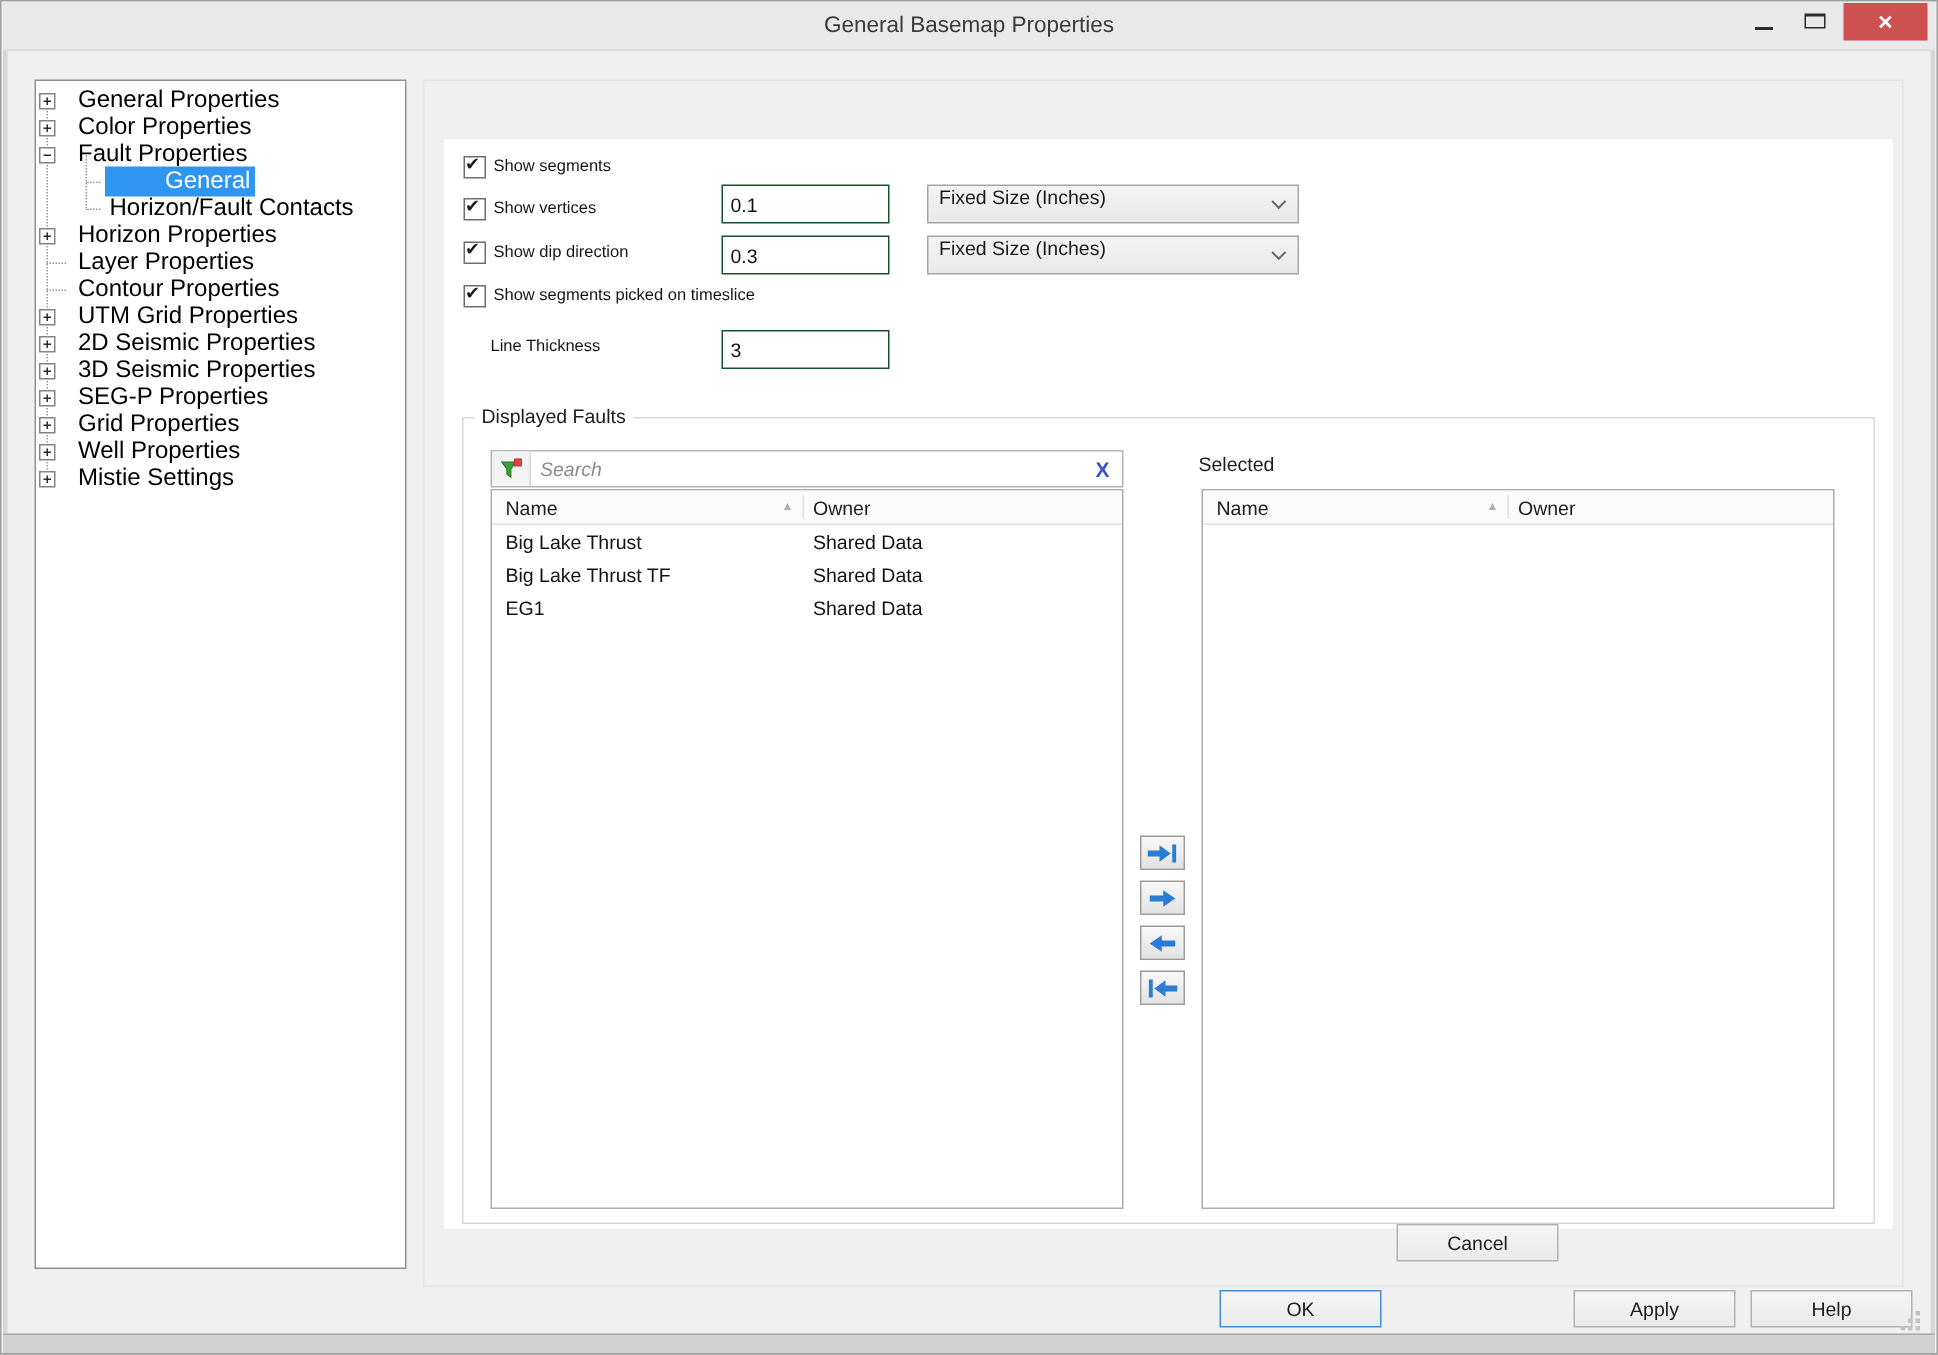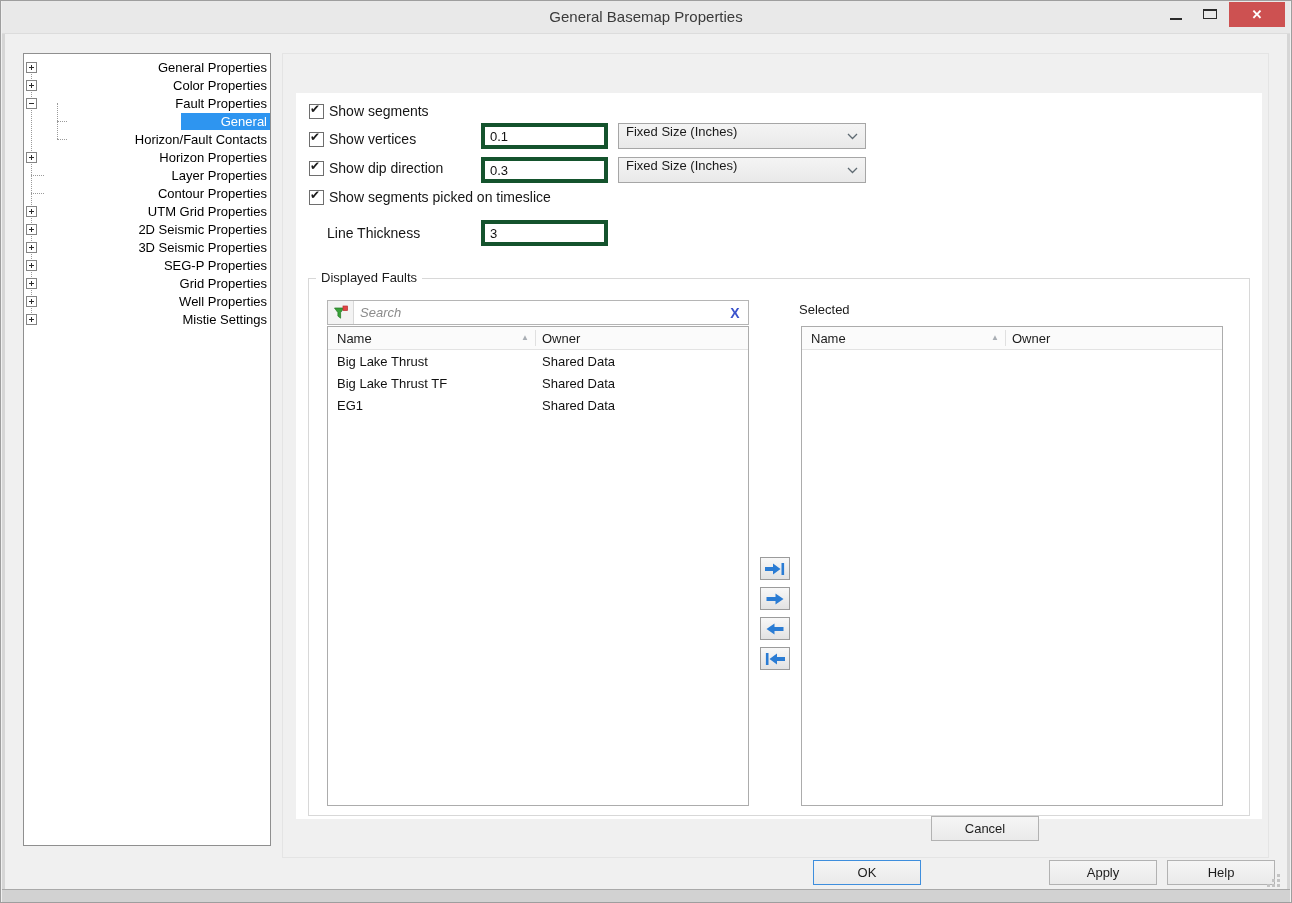--- a/index.html
+++ b/index.html
@@ -19,41 +19,41 @@
   .min-glyph{width:12px;height:2px;background:#2b2b2b;margin-top:10px;}
   .btn-max{left:1192px;width:32px;}
   .max-glyph{width:14px;height:10px;border:1px solid #2b2b2b;border-top:2px solid #2b2b2b;box-sizing:border-box;}
   .btn-close{left:1227px;top:1px;width:56px;height:25px;background:#cd5151;color:#fff;font-size:13px;font-weight:bold;}
   
   .tree-panel{left:22px;top:52px;width:248px;height:793px;background:#fff;border:1px solid #8f8f8f;box-sizing:border-box;overflow:hidden;}
   .vline{position:absolute;width:0;border-left:1px dotted #9a9a9a;}
   #vroot{left:7px;top:13px;height:252px;}
   #vchild{left:33px;top:49px;height:36px;}
   .tree-rows{position:relative;padding-top:4px;}
-  .trow{display:flex;align-items:center;height:18px;font-size:13px;white-space:nowrap;justify-content:space-between;}
+  .trow{display:flex;align-items:center;height:18px;font-size:16px;white-space:nowrap;}
   .trow.re{padding-left:2px;}
   .trow.rn{padding-left:7px;}
   .trow.ch{padding-left:33px;}
   .exp{width:11px;height:11px;border:1px solid #848484;background:#fff;position:relative;margin-right:12px;flex:none;box-sizing:border-box;}
   .exp::before{content:"";position:absolute;left:2px;right:2px;top:4px;height:1px;background:#2b2b2b;}
   .exp.plus::after{content:"";position:absolute;top:2px;bottom:2px;left:4px;width:1px;background:#2b2b2b;}
   .dash{flex:none;border-top:1px dotted #9a9a9a;height:0;}
   .rn .dash{width:13px;margin-right:5px;}
   .ch .dash{width:10px;margin-right:3px;}
   .tlabel{padding:1px 3px;color:#000;}
   .trow.sel .tlabel{background:#2e95f0;color:#fff;padding-left:40px;}
   
   .right-panel{left:281px;top:52px;width:987px;height:805px;border:1px solid #e4e4e4;box-sizing:border-box;}
   .content-panel{left:295px;top:92px;width:966px;height:726px;background:#fff;}
   
   .cbrow{position:absolute;display:flex;align-items:center;gap:5px;height:20px;}
   .cbox{width:13px;height:13px;border:1px solid #6e6e6e;background:#fff;box-sizing:content-box;position:relative;flex:none;}
   .cbox .chk{position:absolute;left:0px;top:-3px;font-size:12px;color:#1a1a1a;line-height:15px;}
-  .flabel{font-size:14px;color:#151515;white-space:nowrap;}
-  .tin{position:absolute;width:127px;height:26px;border:4px solid #14532d;font:13px "Liberation Sans",sans-serif;
+  .flabel{font-size:11px;color:#151515;white-space:nowrap;}
+  .tin{position:absolute;width:112px;height:26px;border:1px solid #14532d;font:13px "Liberation Sans",sans-serif;
        padding:2px 5px;box-sizing:border-box;background:#fff;color:#111;outline:none;}
   .ddl{position:absolute;height:26px;width:248px;background:linear-gradient(#f4f4f4,#e9e9e9);border:1px solid #a6a6a6;
        display:flex;padding:0 24px 0 7px;font-size:13px;box-sizing:border-box;color:#1a1a1a;}
   .ddl .chev{position:absolute;right:7px;top:9px;}
   
   .group{left:307px;top:277px;width:942px;height:538px;border:1px solid #d8d8d8;box-sizing:border-box;}
   .group-label{position:absolute;top:-9px;left:7px;background:#fff;padding:0 5px;font-size:13px;color:#1c1c1c;}
   
   .sbox{left:326px;top:299px;width:422px;height:25px;border:1px solid #b5b5b5;background:#fff;display:flex;align-items:stretch;box-sizing:border-box;}
   .filter-btn{width:25px;background:#f3f3f3;border-right:1px solid #d8d8d8;display:flex;align-items:center;justify-content:center;flex:none;}

